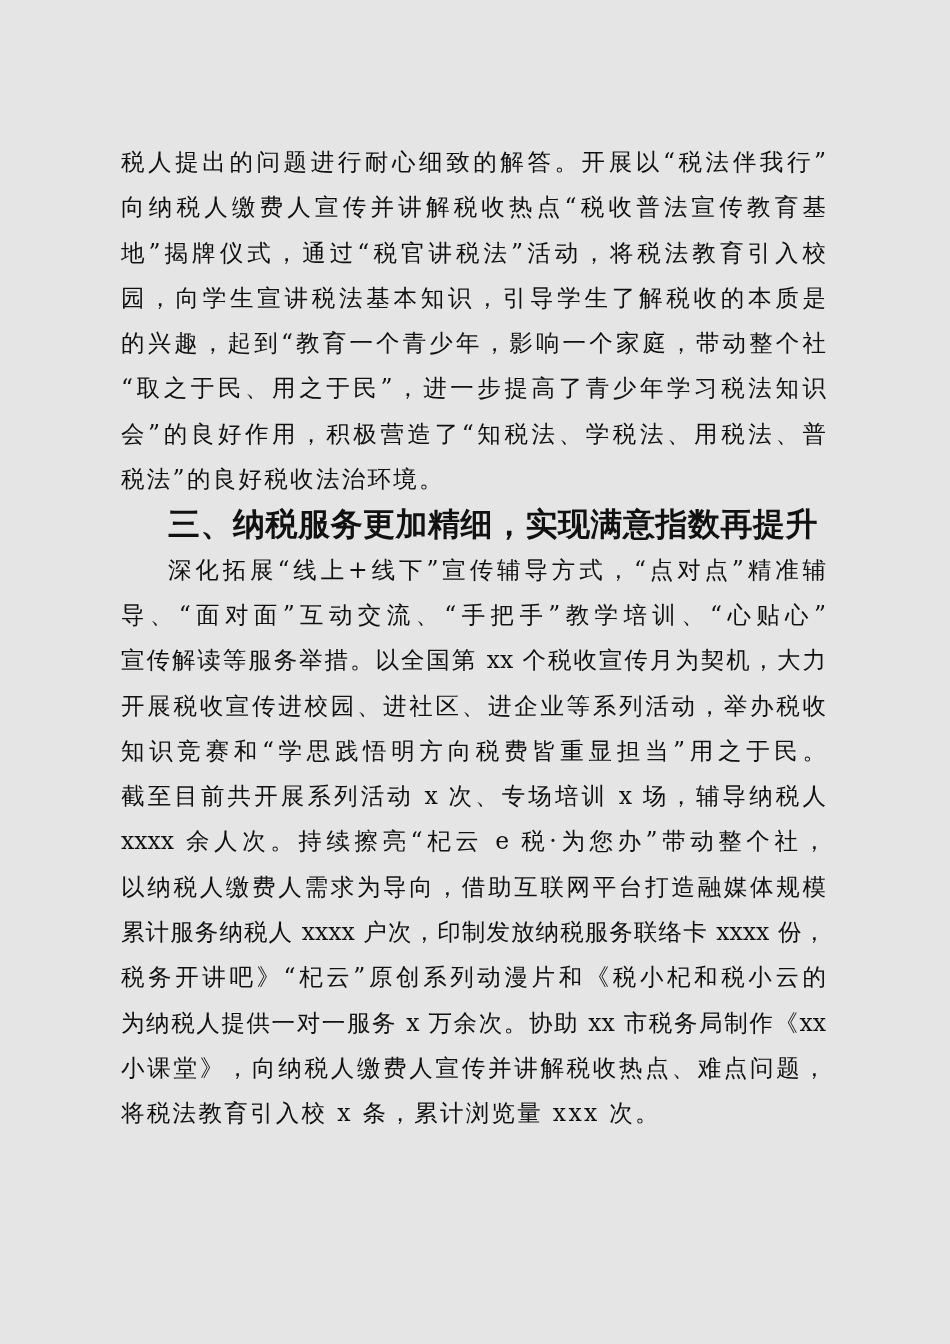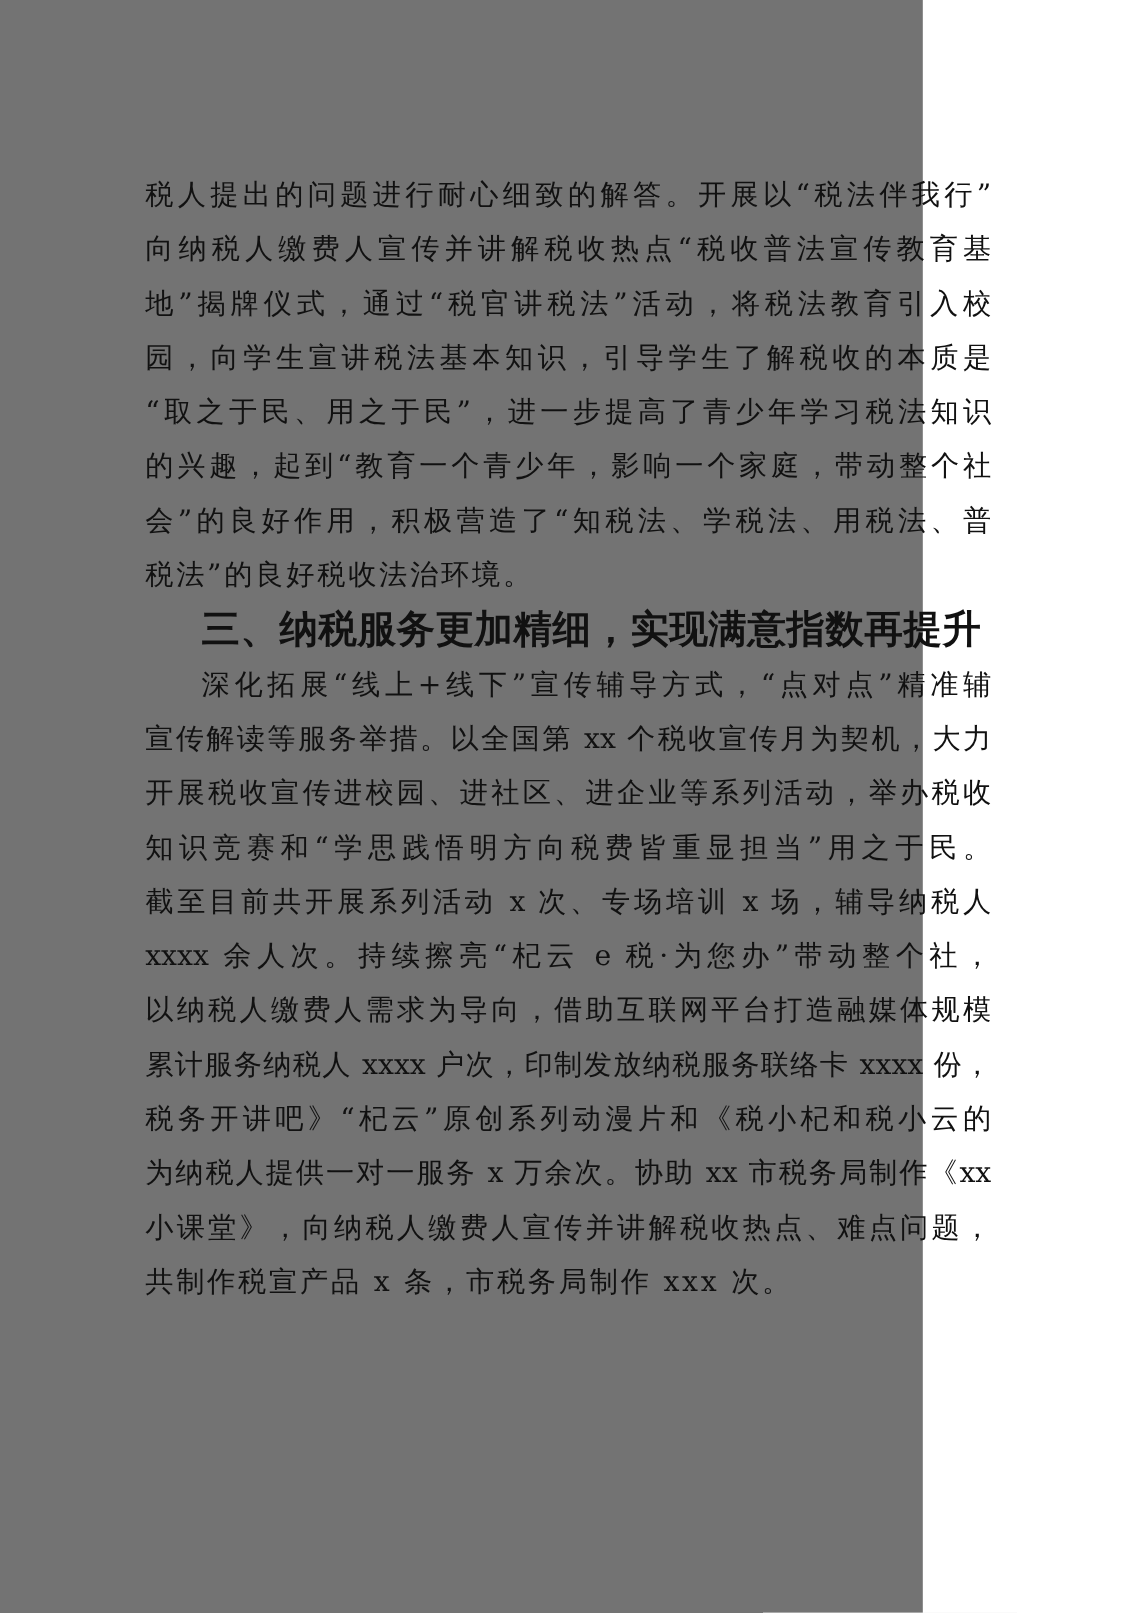--- a/index.html
+++ b/index.html
@@ -12,23 +12,23 @@
       height: 1344px;
       position: relative;
       overflow: hidden;
       font-family: "DejaVu Serif", "Liberation Serif", serif;
       color: #111111;
     }
     .page {
       position: absolute;
       left: 0;
       top: 0;
-      width: 769px;
+      width: 950px;
       height: 1344px;
-      background: #737373;
+      background: #e5e5e5;
     }
     .body-text {
       position: absolute;
       left: 121px;
       top: 140px;
       width: 705px;
     }
     .line {
       height: 45.3px;
       line-height: 45.3px;
@@ -60,37 +60,38 @@
 <body>
 
 <div class="page">
   <div class="body-text">
 
     <div>
       <div class="line">税人提出的问题进行耐心细致的解答。开展以“税法伴我行”</div>
       <div class="line">向纳税人缴费人宣传并讲解税收热点“税收普法宣传教育基</div>
       <div class="line">地”揭牌仪式，通过“税官讲税法”活动，将税法教育引入校</div>
       <div class="line">园，向学生宣讲税法基本知识，引导学生了解税收的本质是</div>
+      <div class="line">的兴趣，起到“教育一个青少年，影响一个家庭，带动整个社</div>
       <div class="line">“取之于民、用之于民”，进一步提高了青少年学习税法知识</div>
-      <div class="line">的兴趣，起到“教育一个青少年，影响一个家庭，带动整个社</div>
       <div class="line">会”的良好作用，积极营造了“知税法、学税法、用税法、普</div>
       <div class="line last">税法”的良好税收法治环境。</div>
     </div>
 
     <div class="heading">三、纳税服务更加精细，实现满意指数再提升</div>
 
     <div>
       <div class="line indent">深化拓展“线上+线下”宣传辅导方式，“点对点”精准辅</div>
+      <div class="line">导、“面对面”互动交流、“手把手”教学培训、“心贴心”</div>
       <div class="line">宣传解读等服务举措。以全国第 xx 个税收宣传月为契机，大力</div>
       <div class="line">开展税收宣传进校园、进社区、进企业等系列活动，举办税收</div>
       <div class="line">知识竞赛和“学思践悟明方向税费皆重显担当”用之于民。</div>
       <div class="line">截至目前共开展系列活动 x 次、专场培训 x 场，辅导纳税人</div>
       <div class="line">xxxx 余人次。持续擦亮“杞云 e 税·为您办”带动整个社，</div>
       <div class="line">以纳税人缴费人需求为导向，借助互联网平台打造融媒体规模</div>
       <div class="line">累计服务纳税人 xxxx 户次，印制发放纳税服务联络卡 xxxx 份，</div>
       <div class="line">税务开讲吧》“杞云”原创系列动漫片和《税小杞和税小云的</div>
       <div class="line">为纳税人提供一对一服务 x 万余次。协助 xx 市税务局制作《xx</div>
       <div class="line">小课堂》，向纳税人缴费人宣传并讲解税收热点、难点问题，</div>
-      <div class="line last">共制作税宣产品 x 条，市税务局制作 xxx 次。</div>
+      <div class="line last">将税法教育引入校 x 条，累计浏览量 xxx 次。</div>
     </div>
 
   </div>
 </div>
 
 </body></html>

